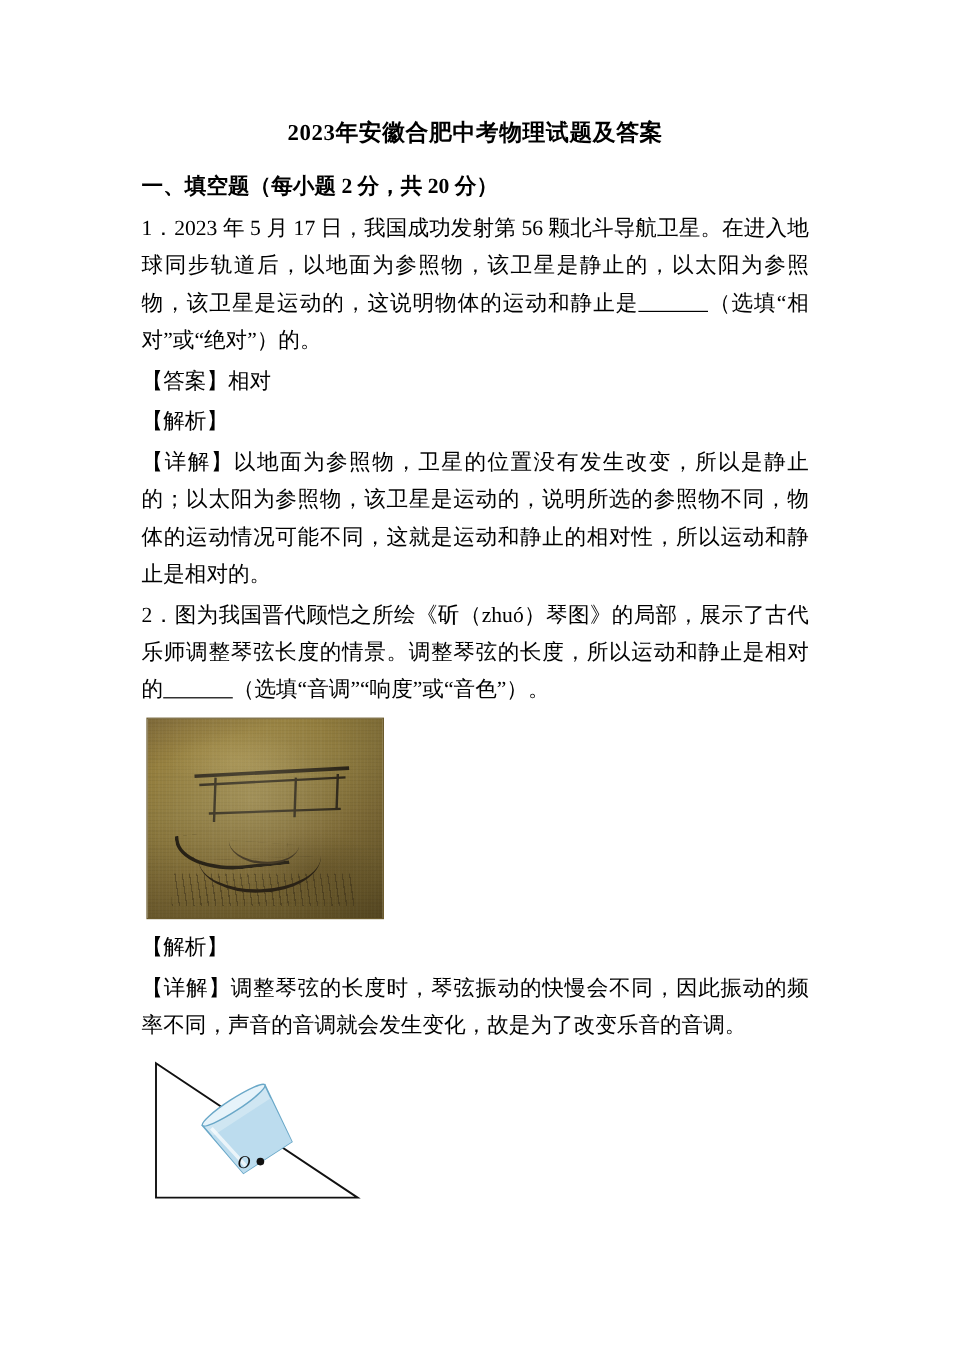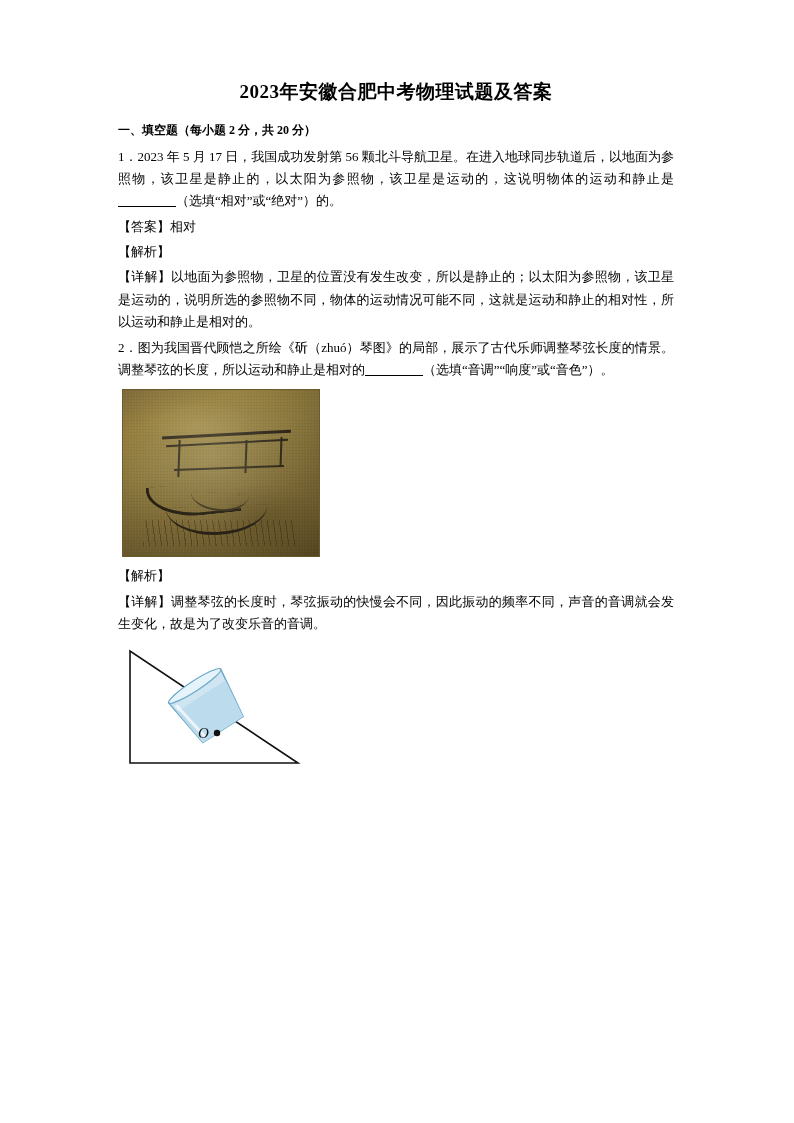--- a/index.html
+++ b/index.html
@@ -14,37 +14,38 @@
     color: #000000;
     position: relative;
     overflow: hidden;
   }
   .page {
     box-sizing: border-box;
     width: 794px;
     height: 891px;
     padding: 78px 120px 60px 118px;
     position: relative;
+    margin-top: 20px;
   }
   .doc-title {
     text-align: center;
     font-size: 19px;
     font-weight: bold;
     letter-spacing: 0.5px;
     margin: 0 0 14px 0;
     line-height: 1.5;
   }
   .section-heading {
-    font-size: 12px;
+    font-size: 18px;
     font-weight: bold;
     margin: 10px 0 6px 0;
     line-height: 1.6;
   }
   .para {
-    font-size: 13px;
+    font-size: 18px;
     line-height: 1.72;
     margin: 0 0 3px 0;
     text-align: justify;
     text-justify: inter-ideograph;
   }
   .blank-line {
     display: inline-block;
     border-bottom: 1px solid #000;
     width: 58px;
     vertical-align: -2px;

